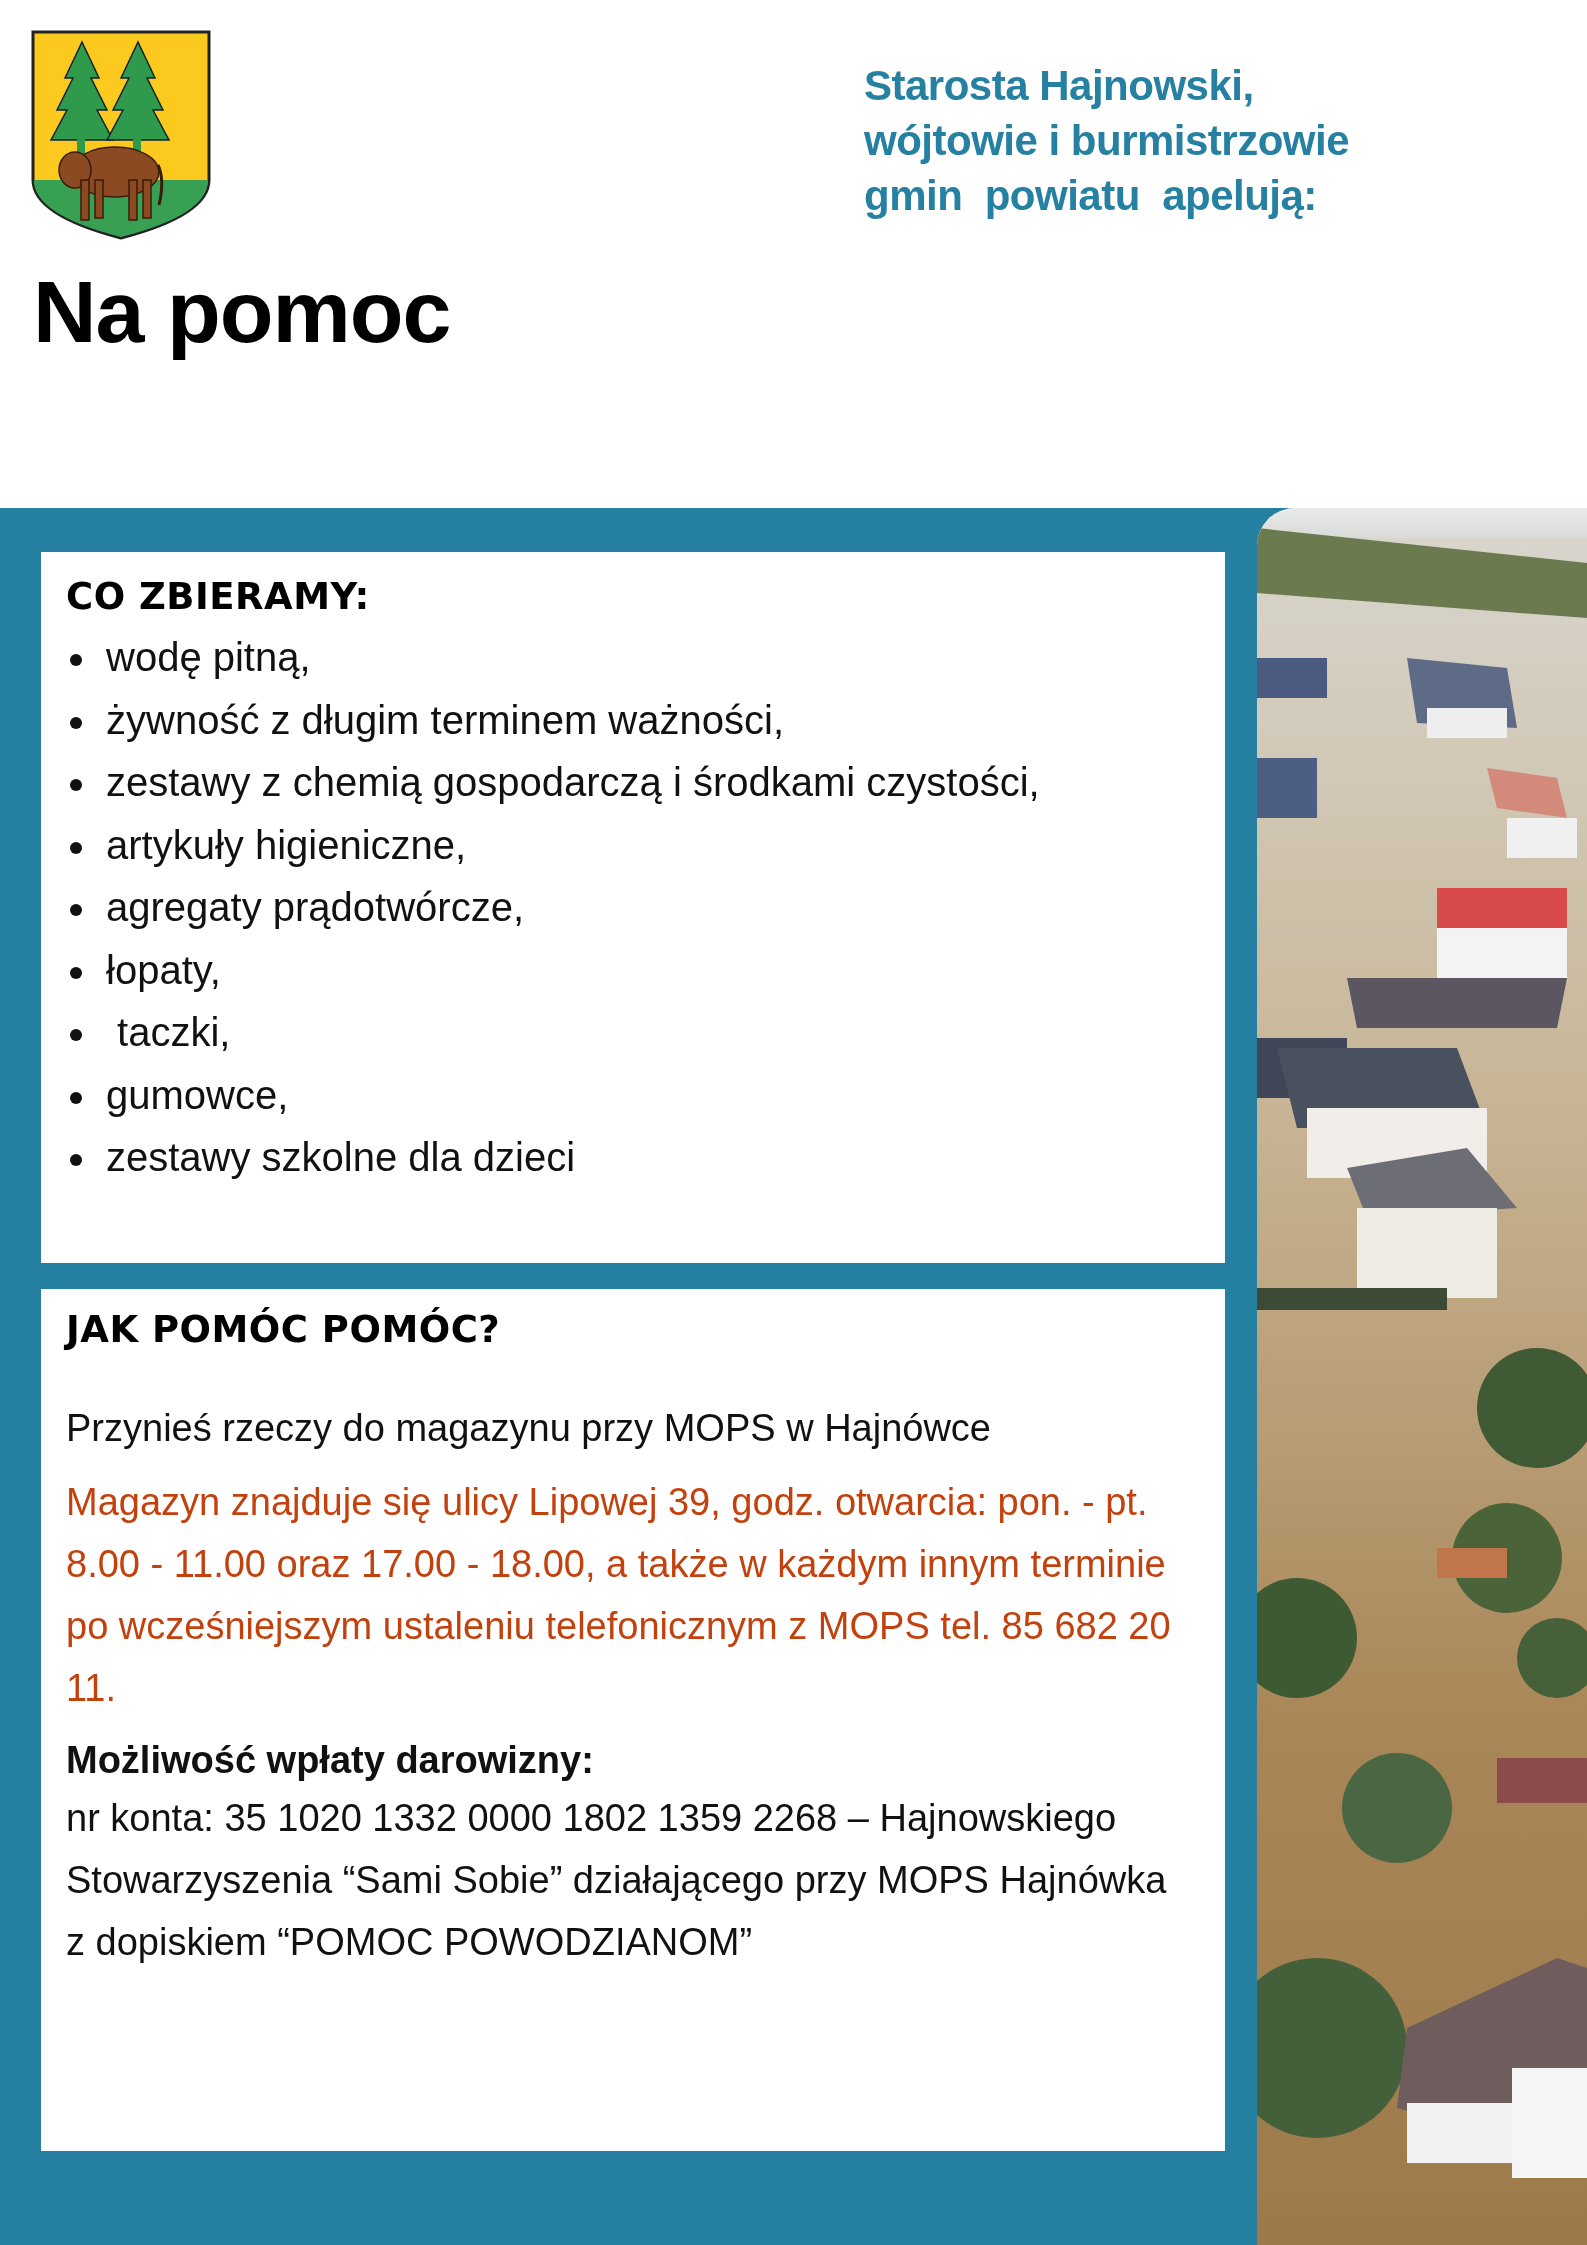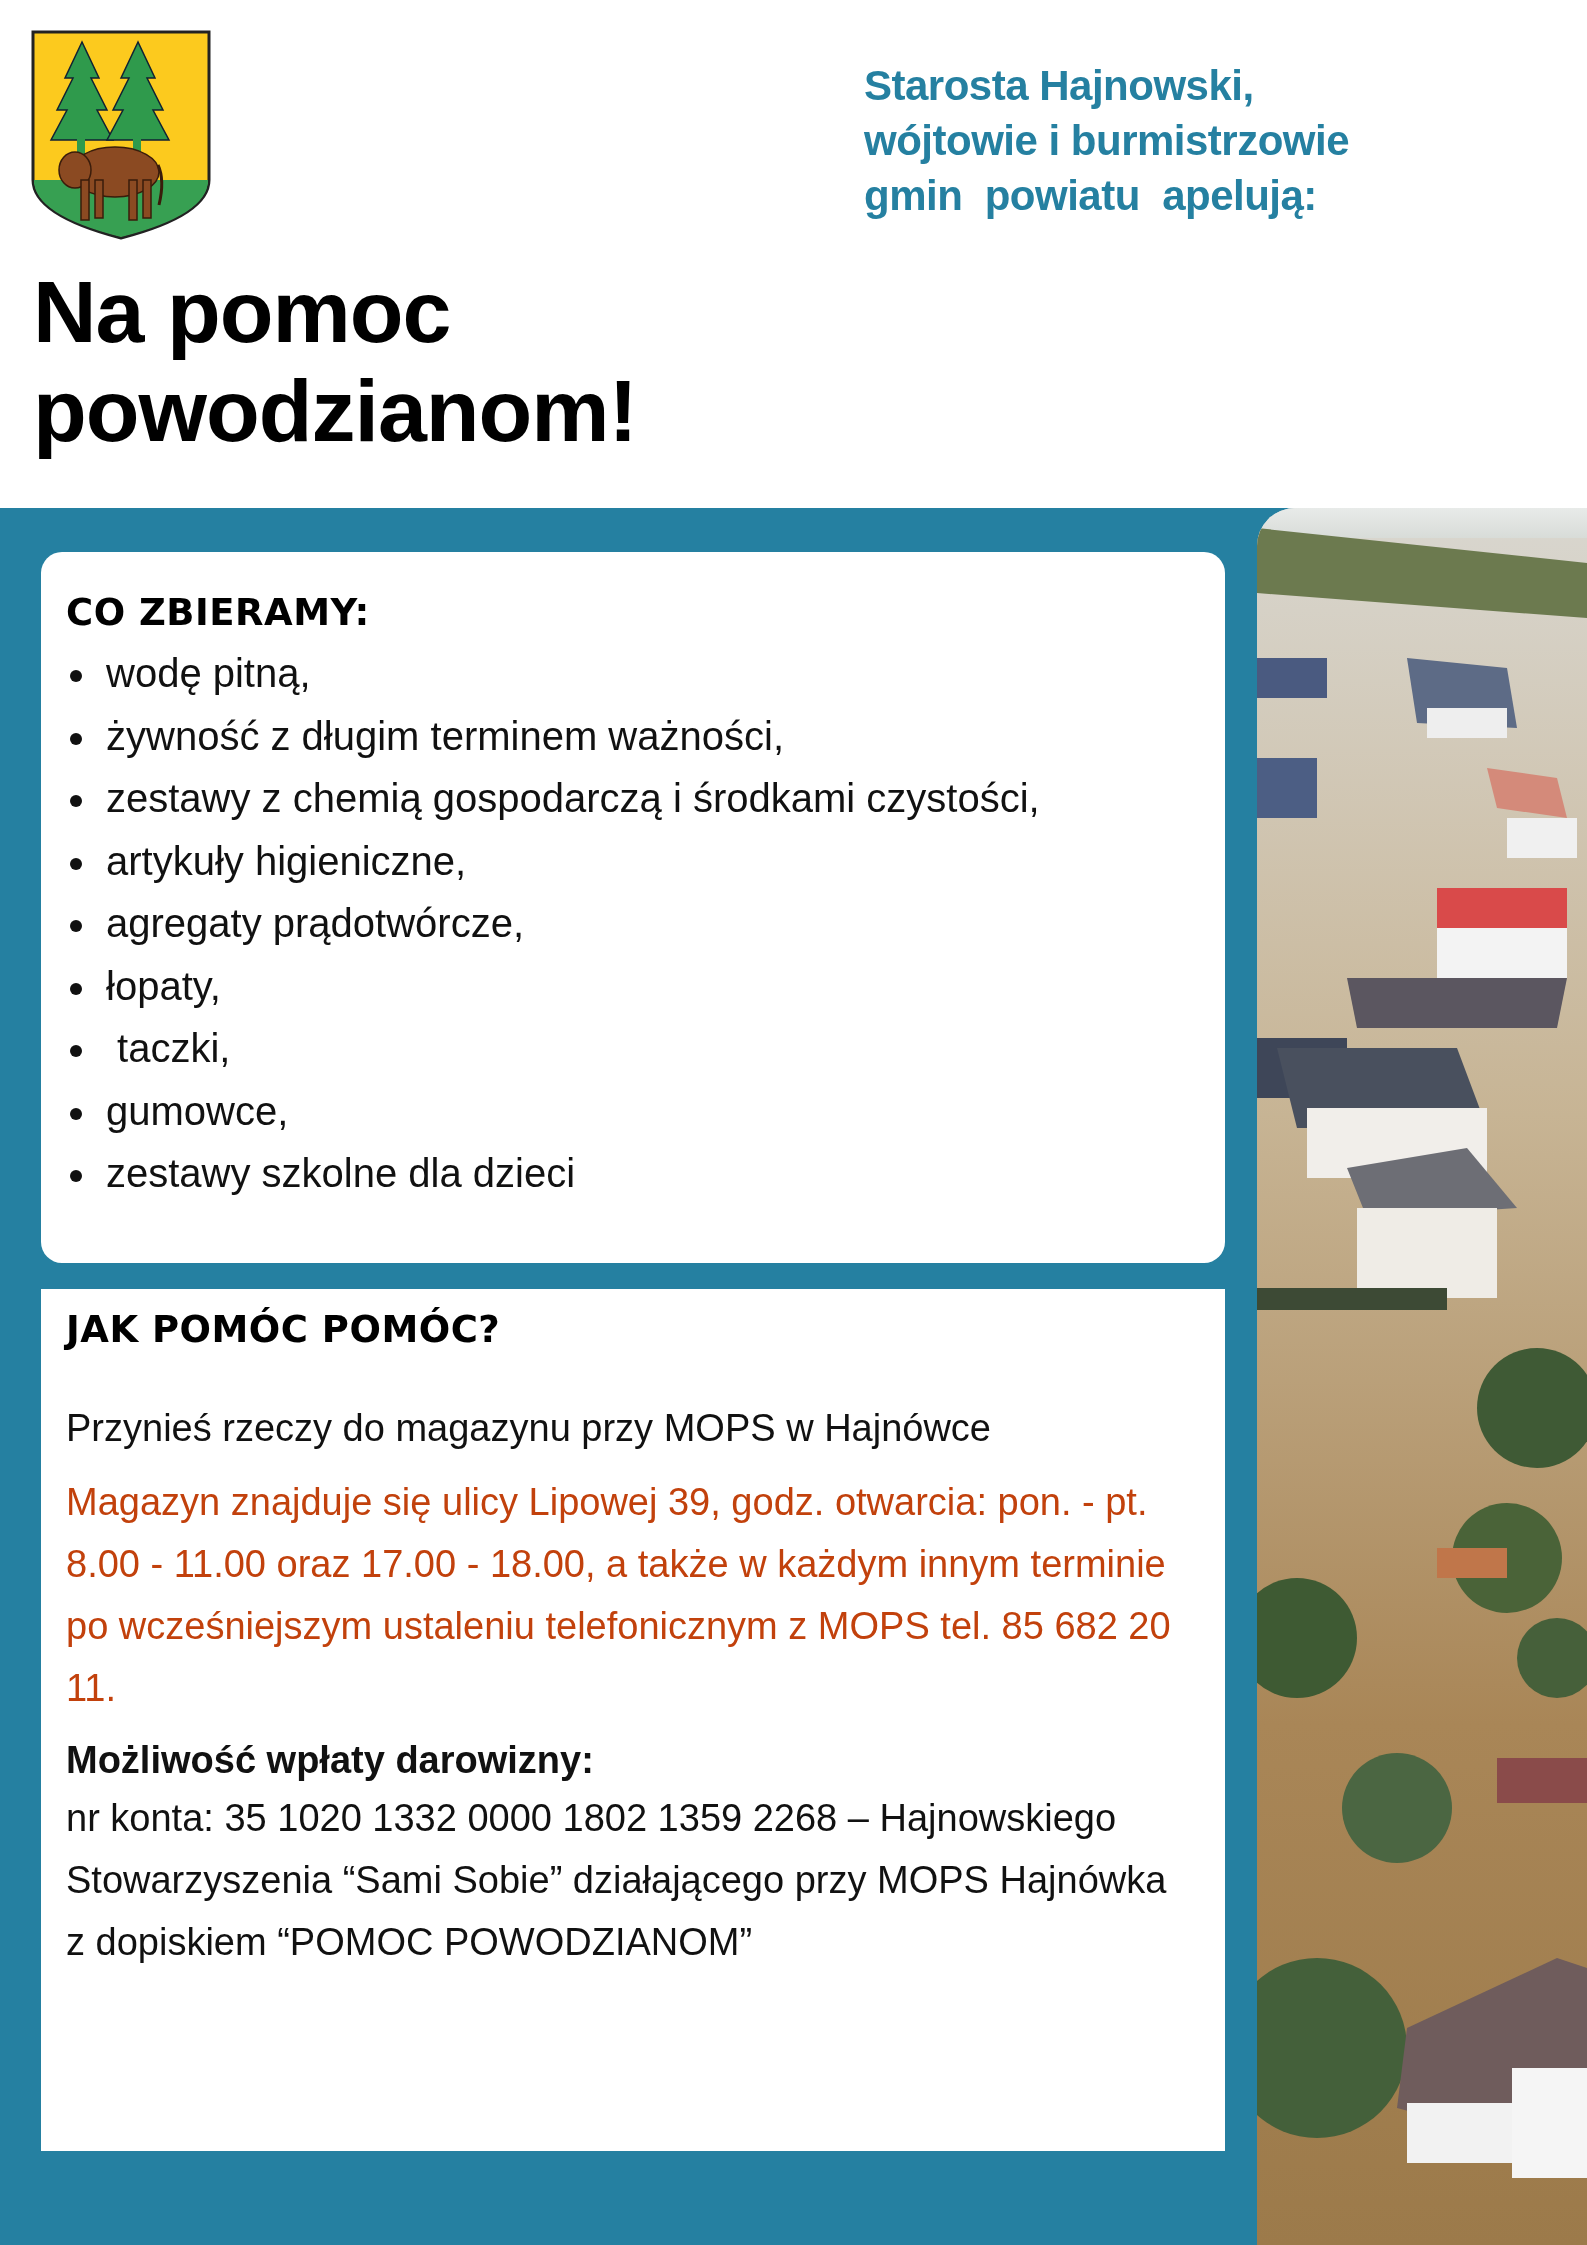--- a/index.html
+++ b/index.html
@@ -4,21 +4,21 @@
 <style>
   html, body { margin: 0; padding: 0; }
   body { width: 1587px; height: 2245px; background: #ffffff; position: relative; overflow: hidden; font-family: "Liberation Sans", sans-serif; }
   .crest { position: absolute; left: 31px; top: 30px; width: 180px; width: 180px; height: 210px; }
   .title { position: absolute; left: 33px; top: 262px; margin: 0; font-family: "Liberation Sans", sans-serif; font-weight: bold; font-size: 88px; line-height: 99px; color: #000; letter-spacing: -1px; }
   .appeal { position: absolute; left: 864px; top: 58px; margin: 0; font-family: "Liberation Sans", sans-serif; font-weight: bold; font-size: 42px; line-height: 55px; color: #2580a1; white-space: pre; letter-spacing: -0.5px; }
   .band { position: absolute; left: 0; top: 508px; width: 1587px; height: 1737px; background: #2580a1; }
   .photo { position: absolute; left: 1257px; top: 508px; width: 330px; height: 1737px; border-top-left-radius: 38px; overflow: hidden; }
   .photo svg { display: block; }
   .box { position: absolute; left: 41px; width: 1184px; background: #fff; box-sizing: border-box; }
-  .box1 { top: 552px; height: 711px; padding: 38px 0 0 25px; border-radius: 21px; }
+  .box1 { top: 552px; height: 711px; padding: 22px 0 0 25px; }
   .box2 { top: 1289px; height: 862px; padding: 18px 0 0 25px; }
   .h-cap { margin: 0; font-family: "DejaVu Sans", sans-serif; font-weight: bold; font-size: 37px; line-height: 46px; color: #000; letter-spacing: 0.5px; }
   ul.items { list-style: none; margin: 6px 0 0 0; padding: 0; }
   ul.items li { position: relative; padding-left: 40px; font-family: "Liberation Sans", sans-serif; font-size: 40px; line-height: 62.5px; color: #111; }
   ul.items li::before { content: ""; position: absolute; left: 4px; top: 28px; width: 12px; height: 12px; border-radius: 50%; background: #111; }
   .sub { margin: 44px 0 0 0; font-family: "Liberation Sans", sans-serif; font-weight: normal; font-size: 38px; line-height: 62px; color: #111; width: 1110px; }
   .para { margin: 12px 0 0 0; font-family: "Liberation Sans", sans-serif; font-size: 38px; line-height: 62px; color: #c2410c; width: 1135px; }
   .sub2 { margin: 14px 0 0 0; font-family: "Liberation Sans", sans-serif; font-weight: bold; font-size: 38px; line-height: 54px; color: #111; }
   .para2 { margin: 0; font-family: "Liberation Sans", sans-serif; font-size: 38px; line-height: 62px; color: #111; width: 1110px; }
 </style>
@@ -44,21 +44,20 @@
       <rect x="64" y="150" width="8" height="38"></rect>
       <rect x="98" y="150" width="8" height="40"></rect>
       <rect x="112" y="150" width="8" height="38"></rect>
       <path d="M127 135 Q134 150 128 175" fill="none" stroke-width="3"></path>
     </g>
   </svg>
 </div>
 
 <h1 class="title">
   <span>Na pomoc</span><br>
-  <span>powodzianom!</span>
 </h1>
 
 <p class="appeal">Starosta Hajnowski,
 wójtowie i burmistrzowie
 gmin  powiatu  apelują:</p>
 
 <div class="band"></div>
 
 <div class="photo">
   <svg width="330" height="1737" viewBox="0 0 330 1737" preserveAspectRatio="none">

